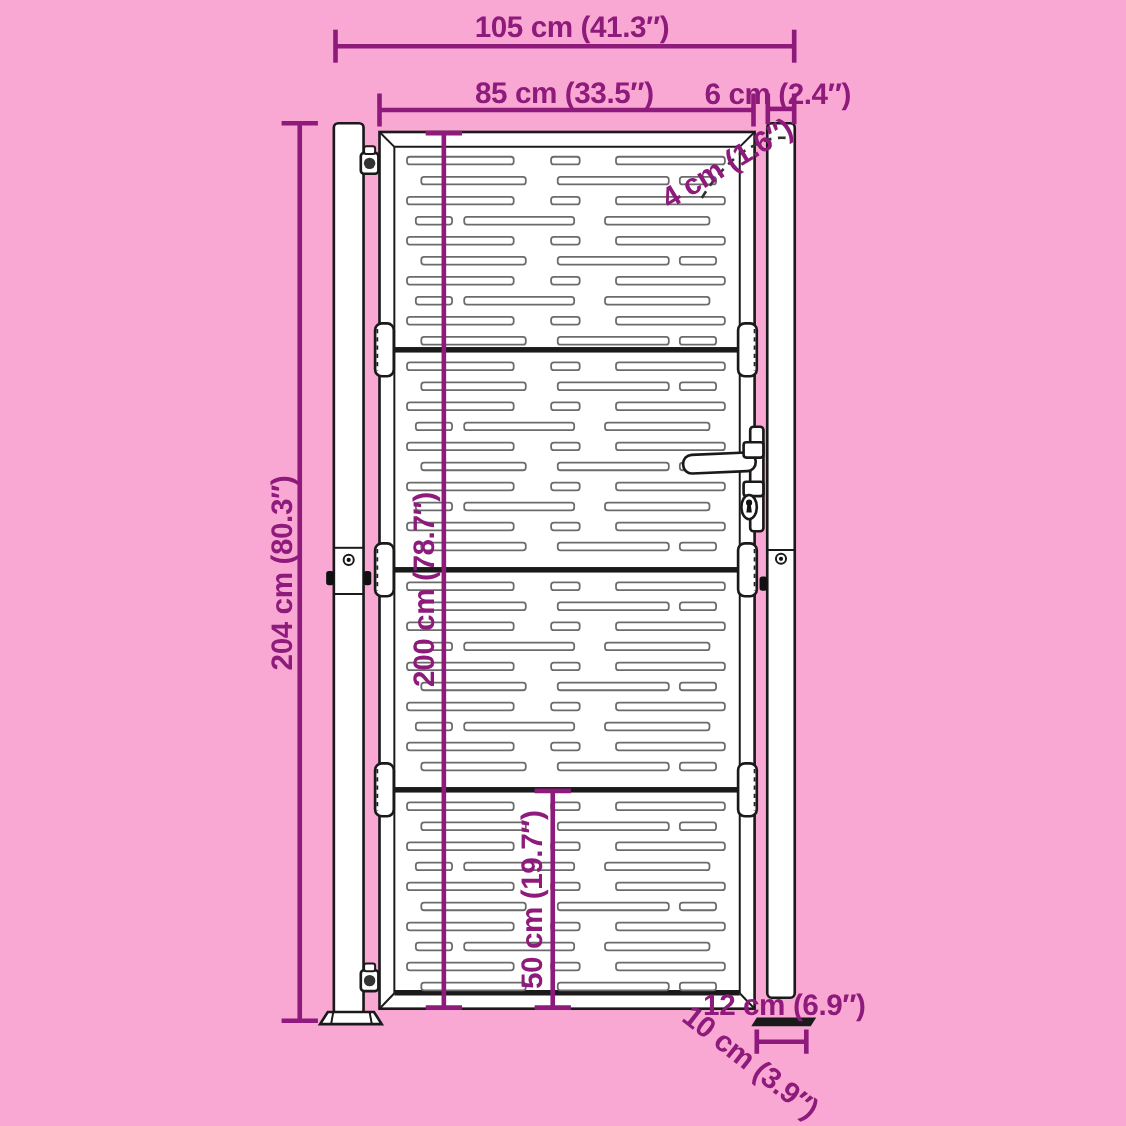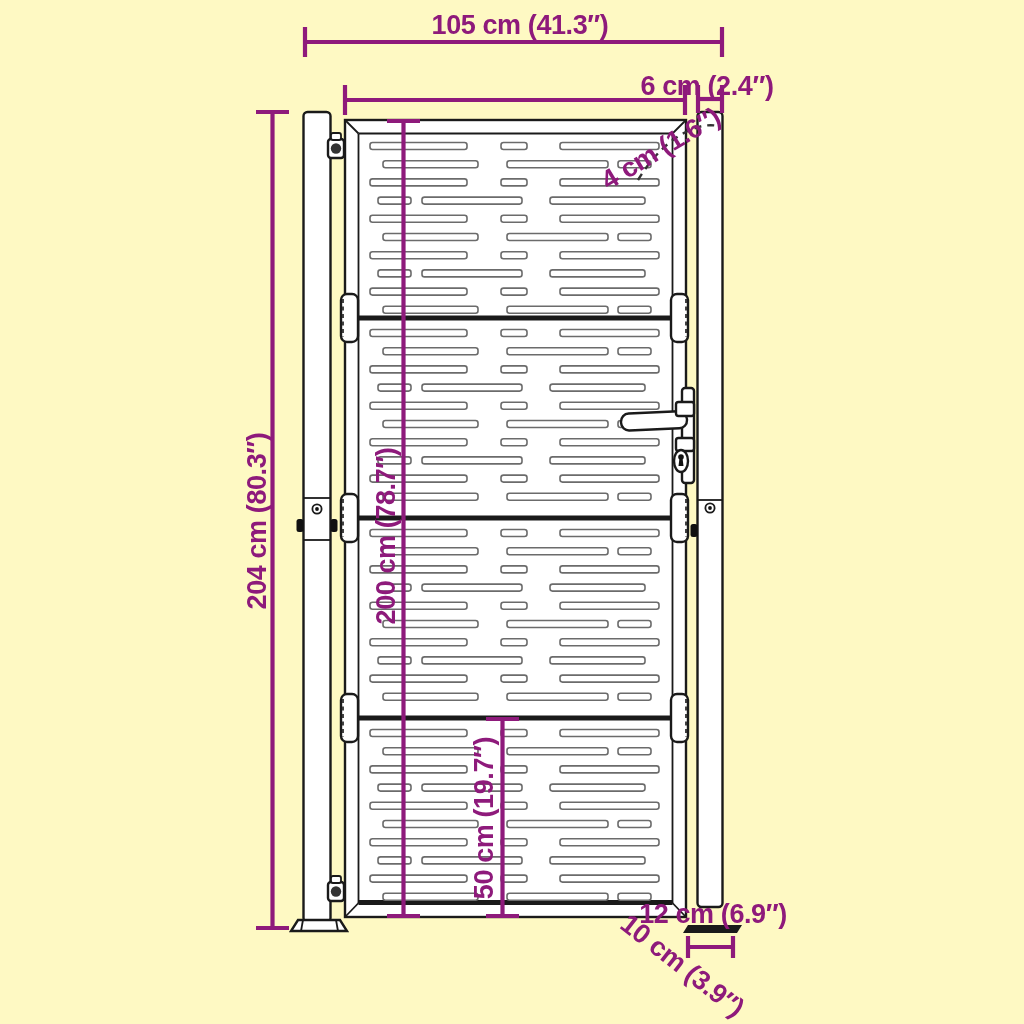--- a/index.html
+++ b/index.html
@@ -1,17 +1,17 @@
 <!DOCTYPE html>
 <html><head>
 <meta charset="utf-8">
 <style>
   html,body{margin:0;padding:0;background:#fff;}
   .stage{
-    position:relative;width:1024px;height:1024px;background:#fef9c3;overflow:hidden;
+    position:relative;width:1024px;height:1024px;background:#f9a8d4;overflow:hidden;
     font-family:"Liberation Sans",sans-serif;
     --dim:#8e1a7b;
   }
   .scene{position:absolute;left:0;top:0;}
   .dim-label{
     position:absolute;color:var(--dim);font-weight:700;font-size:27px;
     white-space:nowrap;letter-spacing:-0.4px;line-height:1;
     transform:translate(-50%,-50%);
   }
   
@@ -272,20 +272,21 @@
       <g>
         <line class="dimln" x1="688" y1="947" x2="733" y2="947"></line>
         <line class="dimln" x1="688" y1="936" x2="688" y2="958"></line>
         <line class="dimln" x1="733" y1="936" x2="733" y2="958"></line>
       </g>
     </g>
   </svg>
 
   <div class="dim-label" style="left:520px;top:25px;">105 cm (41.3″)</div>
 
+  <div class="dim-label" style="left:513px;top:85px;">85 cm (33.5″)</div>
 
   <div class="dim-label" style="left:707px;top:86px;">6 cm (2.4″)</div>
 
   <div class="dim-label" style="left:661px;top:149px;transform:translate(-50%,-50%) rotate(-31deg);">4 cm (1.6″)</div>
 
   <div class="dim-label" style="left:257px;top:521px;transform:translate(-50%,-50%) rotate(-90deg);">204 cm (80.3″)</div>
 
   <div class="dim-label" style="left:386px;top:536px;transform:translate(-50%,-50%) rotate(-90deg);">200 cm (78.7″)</div>
 
   <div class="dim-label" style="left:484px;top:818px;transform:translate(-50%,-50%) rotate(-90deg);">50 cm (19.7″)</div>

